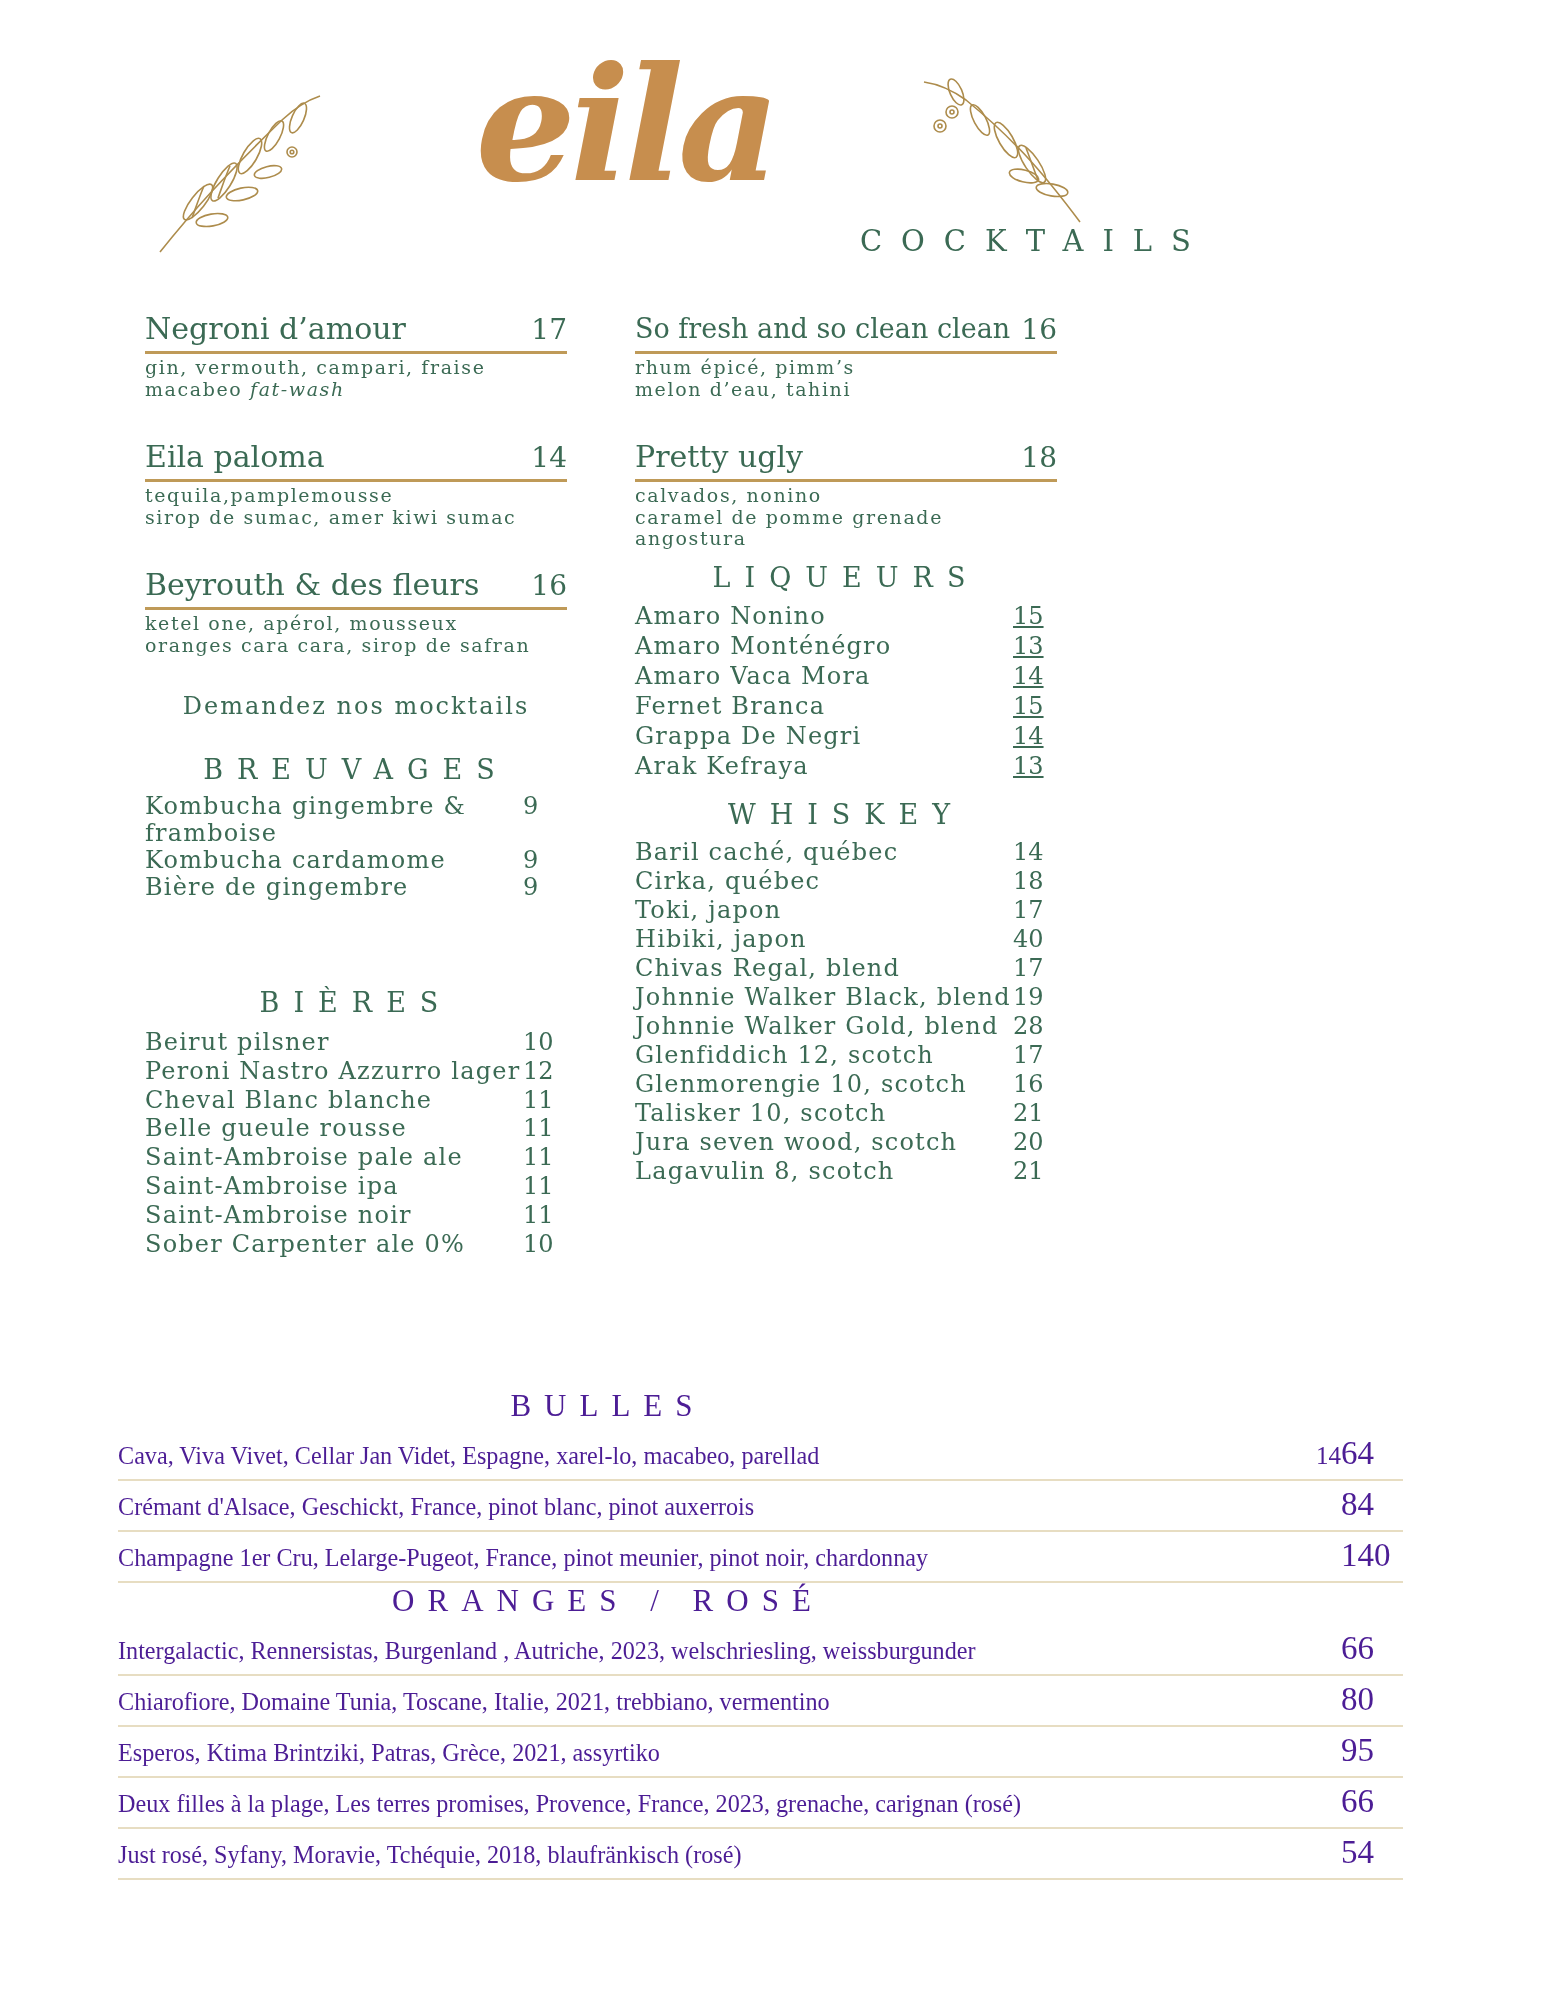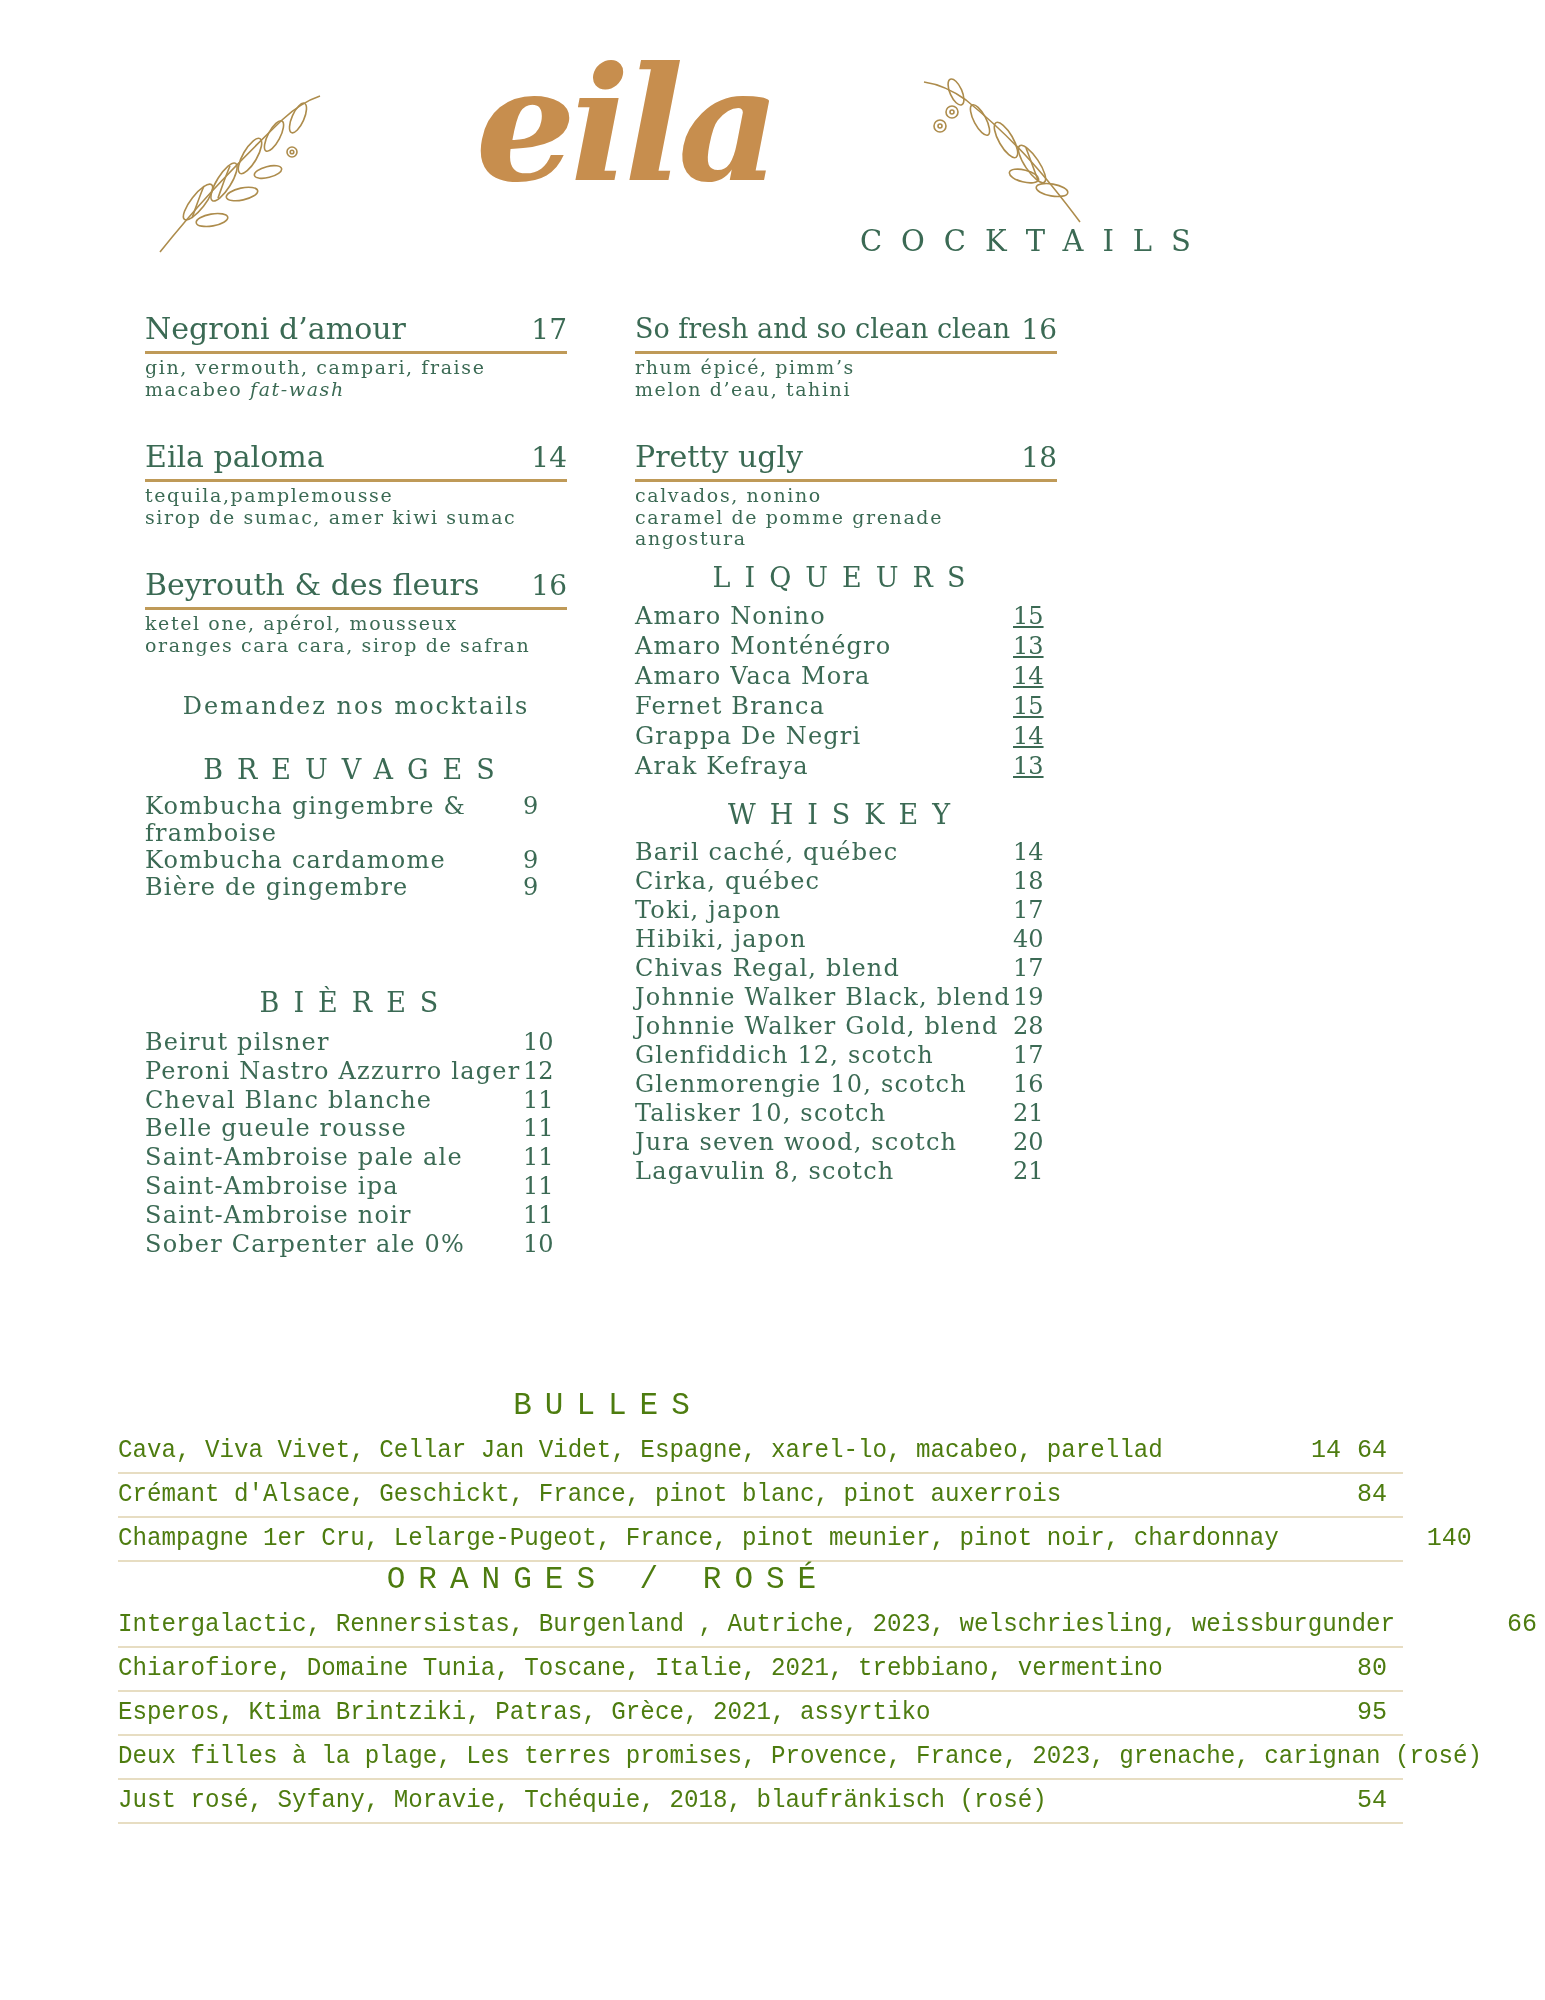--- a/index.html
+++ b/index.html
@@ -43,30 +43,30 @@
   .brv .m-name{max-width:350px;line-height:27px;}
   .liq .m-row .m-name{line-height:30px;}
   .wsk .m-row .m-name{line-height:29px;white-space:nowrap;}
   .m-price{margin-left:auto;width:44px;text-align:left;font-size:24px;line-height:28.8px;flex:none;}
   .liq .m-price{line-height:30px;text-decoration:underline;}
   .wsk .m-price{line-height:29px;}
   .brv .m-price{line-height:27px;}
 
   
   .wines{position:absolute;left:118px;top:1388px;width:1285px;
-         font-family:Liberation Mono, monospace;color:#4d7c0f;}
+         font-family:Liberation Serif, serif;color:#4c1d95;}
   .wine-header{width:980px;text-align:center;font-size:31px;letter-spacing:13px;
                line-height:36px;margin-bottom:6px;}
   .hdr-oranges{}
   .wine-row{display:flex;align-items:baseline;border-bottom:2px solid #e7ddc2;
             padding:5px 0 7px 0;}
   .w-name{flex:1;font-size:26px;line-height:30px;display:inline-block;
           transform:scaleX(0.93);transform-origin:left center;white-space:nowrap;}
   .w-glass{width:52px;text-align:right;font-size:25px;flex:none;}
-  .w-bottle{width:62px;text-align:center;font-size:25px;flex:none;}
+  .w-bottle{width:62px;text-align:left;font-size:33px;flex:none;}
 </style>
 </head>
 <body>
 
 <div class="page">
 
   <svg class="branch branch-left" width="190" height="170" viewBox="0 0 190 170">
     <g fill="none" stroke="#ad8c4c" stroke-width="1.6">
       <path d="M14,162 C46,122 78,86 136,30 C150,17 162,10 174,6"></path>
       <ellipse cx="52" cy="112" rx="7" ry="22" transform="rotate(38 52 112)"></ellipse>

